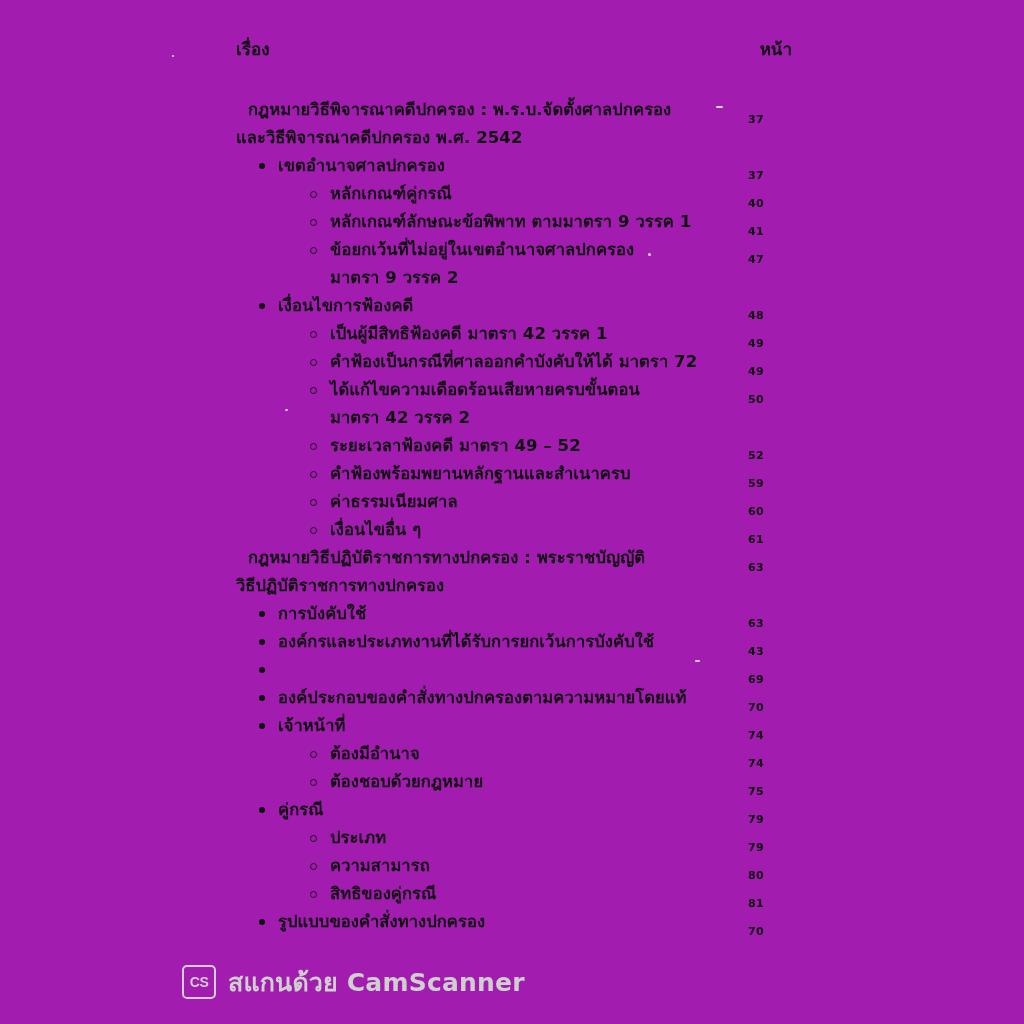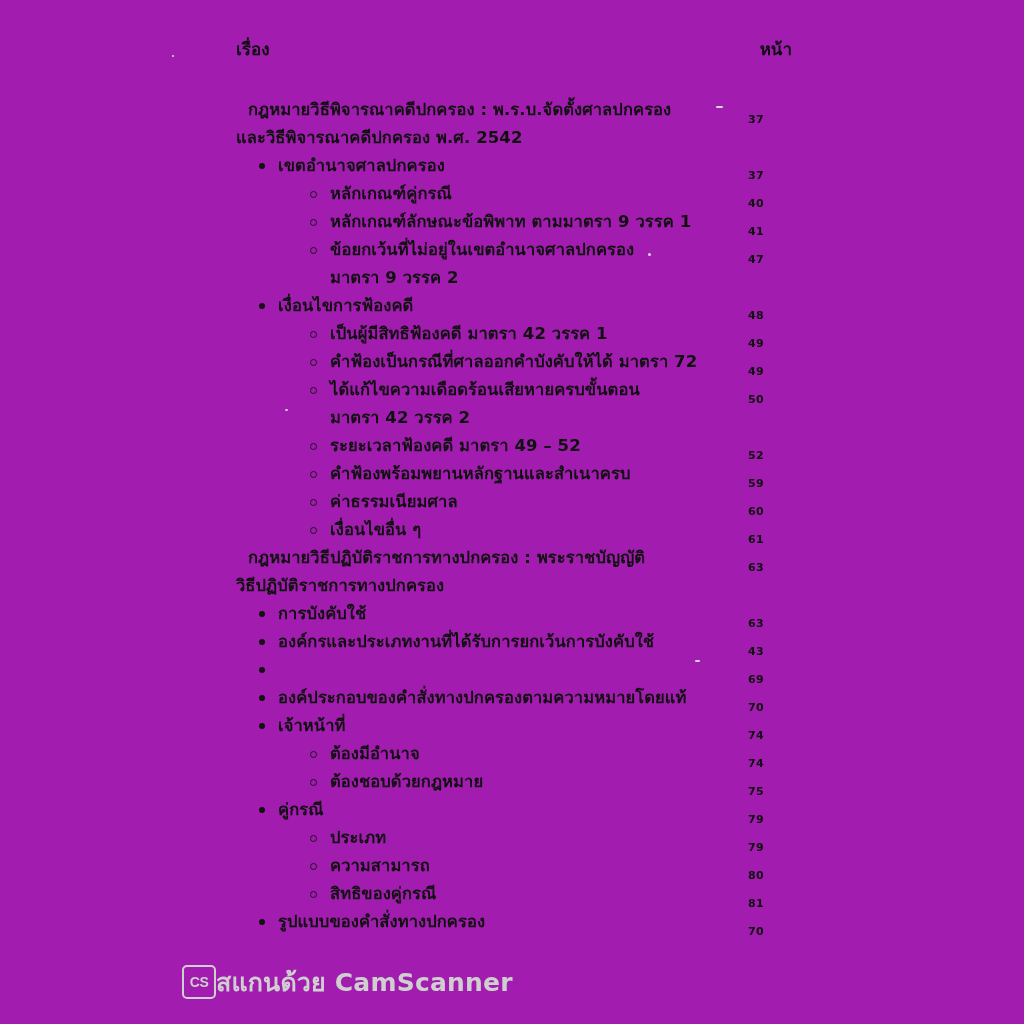--- a/index.html
+++ b/index.html
@@ -121,21 +121,21 @@
   
   .lvl-2c .label { margin-left: 94px; }
 
   
   #watermark {
     position: absolute;
     left: 182px;
     top: 962px;
     display: flex;
     align-items: center;
-    gap: 0;
+    gap: 12px;
     opacity: 1;
   }
   #watermark .cs-badge {
     width: 30px;
     height: 30px;
     border: 2.5px solid #cfcfcf;
     border-radius: 5px;
     display: flex;
     align-items: center;
     justify-content: center;

